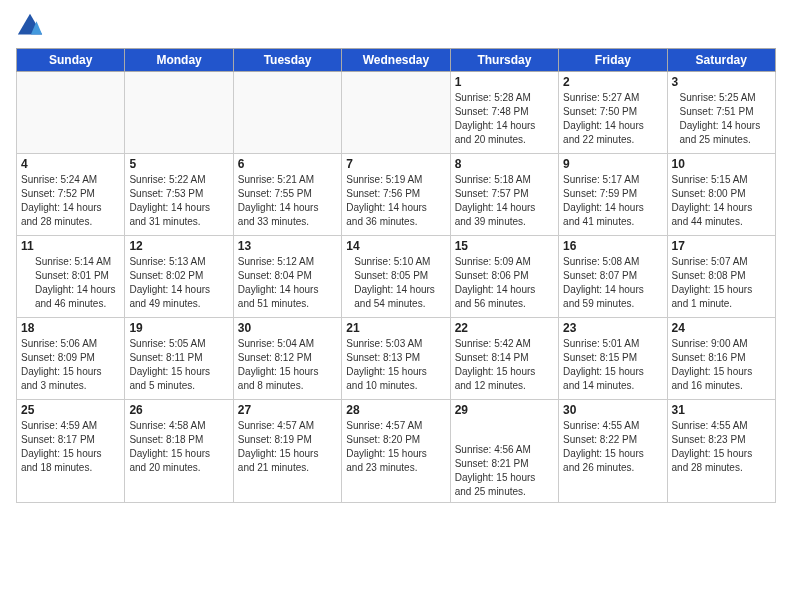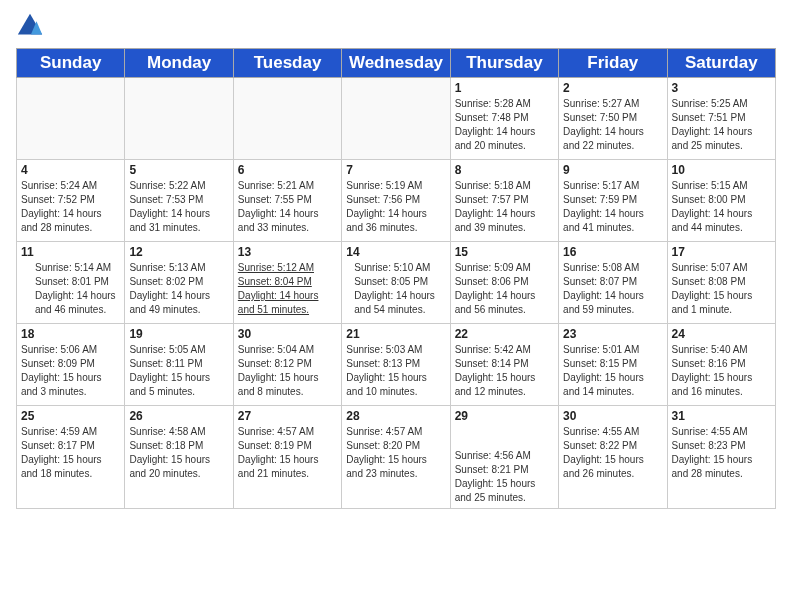--- a/index.html
+++ b/index.html
@@ -60,21 +60,21 @@
     }
     .calendar {
       width: 100%;
       border-collapse: collapse;
       table-layout: fixed;
     }
     .calendar th {
       background: #2255cc;
       color: #fff;
       text-align: center;
-      font-size: 17px;
+      font-size: 12px;
       font-weight: bold;
       padding: 4px 2px;
       border: 1px solid #aaa;
     }
     .calendar td {
       border: 1px solid #ccc;
       vertical-align: top;
       padding: 3px 4px;
       font-size: 9px;
       color: #333;
@@ -145,21 +145,21 @@
           </td>
           <td>
             <span class="day-number">2</span>
             <div class="day-info" style="white-space: pre-line;">Sunrise: 5:27 AM
 Sunset: 7:50 PM
 Daylight: 14 hours
 and 22 minutes.</div>
           </td>
           <td>
             <span class="day-number">3</span>
-            <div class="day-info" style="white-space: pre-line;">Sunrise: 5:25 AM
+            <div class="day-info" style="white-space: pre-line; margin-left: 8px;">Sunrise: 5:25 AM
 Sunset: 7:51 PM
 Daylight: 14 hours
 and 25 minutes.</div>
           </td>
         </tr>
         <tr>
           <td>
             <span class="day-number">4</span>
             <div class="day-info" style="white-space: pre-line;">Sunrise: 5:24 AM
 Sunset: 7:52 PM
@@ -219,21 +219,21 @@
           </td>
           <td>
             <span class="day-number">12</span>
             <div class="day-info" style="white-space: pre-line;">Sunrise: 5:13 AM
 Sunset: 8:02 PM
 Daylight: 14 hours
 and 49 minutes.</div>
           </td>
           <td>
             <span class="day-number">13</span>
-            <div class="day-info" style="white-space: pre-line; text-decoration: underline;">Sunrise: 5:12 AM
+            <div class="day-info" style="white-space: pre-line;">Sunrise: 5:12 AM
 Sunset: 8:04 PM
 Daylight: 14 hours
 and 51 minutes.</div>
           </td>
           <td>
             <span class="day-number">14</span>
             <div class="day-info" style="white-space: pre-line; margin-left: 8px;">Sunrise: 5:10 AM
 Sunset: 8:05 PM
 Daylight: 14 hours
 and 54 minutes.</div>
@@ -298,21 +298,21 @@
           </td>
           <td>
             <span class="day-number">23</span>
             <div class="day-info" style="white-space: pre-line;">Sunrise: 5:01 AM
 Sunset: 8:15 PM
 Daylight: 15 hours
 and 14 minutes.</div>
           </td>
           <td>
             <span class="day-number">24</span>
-            <div class="day-info" style="white-space: pre-line;">Sunrise: 5:40 AM
+            <div class="day-info" style="white-space: pre-line;">Sunrise: 9:00 AM
 Sunset: 8:16 PM
 Daylight: 15 hours
 and 16 minutes.</div>
           </td>
         </tr>
         <tr>
           <td>
             <span class="day-number">25</span>
             <div class="day-info" style="white-space: pre-line;">Sunrise: 4:59 AM
 Sunset: 8:17 PM

